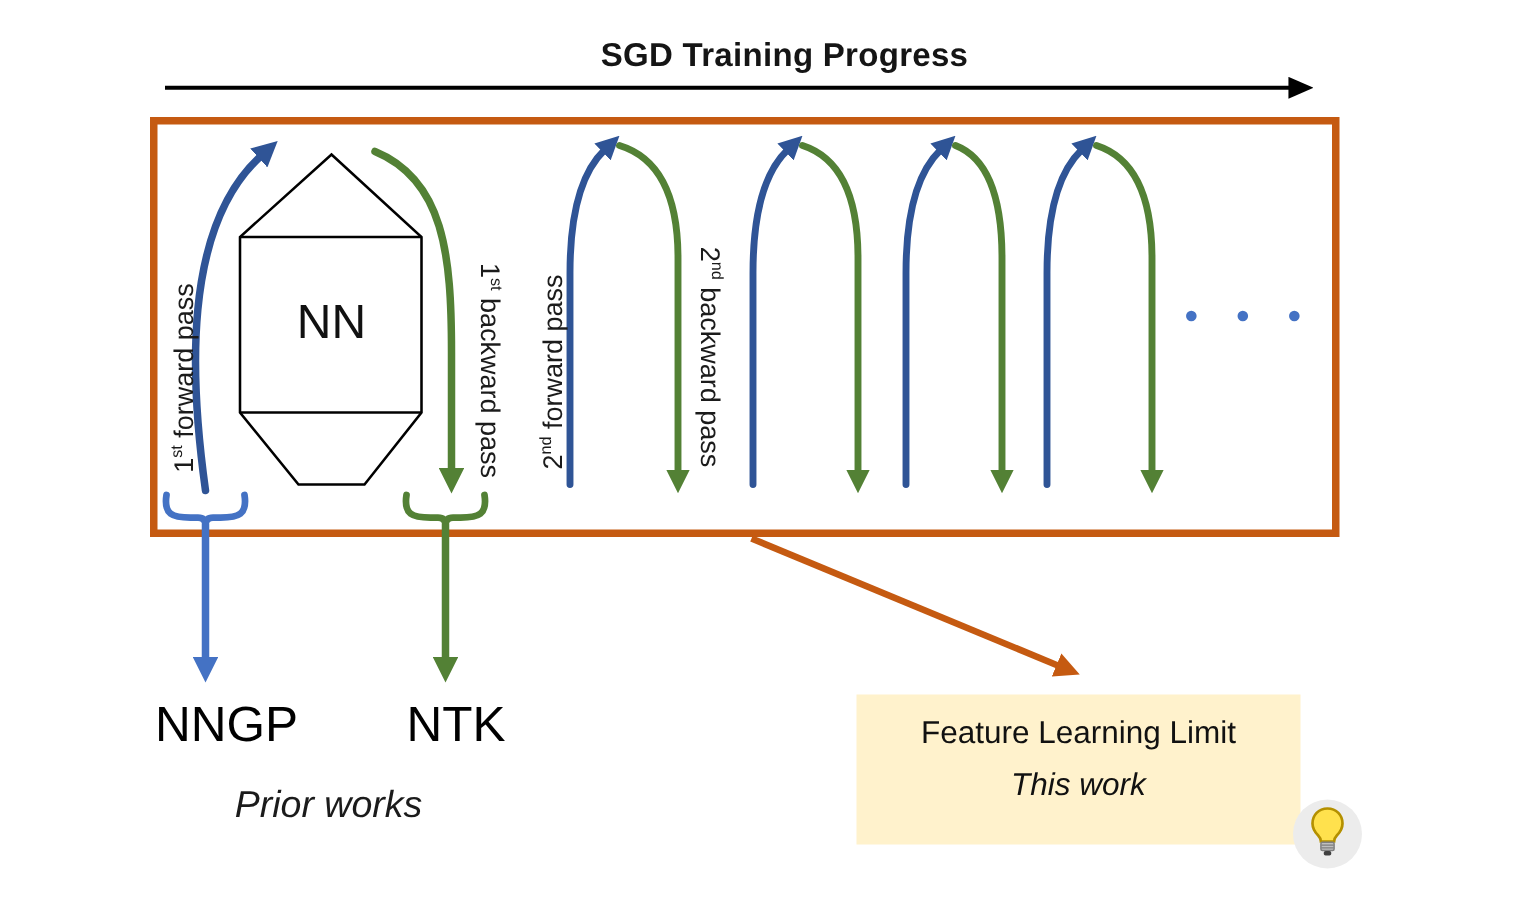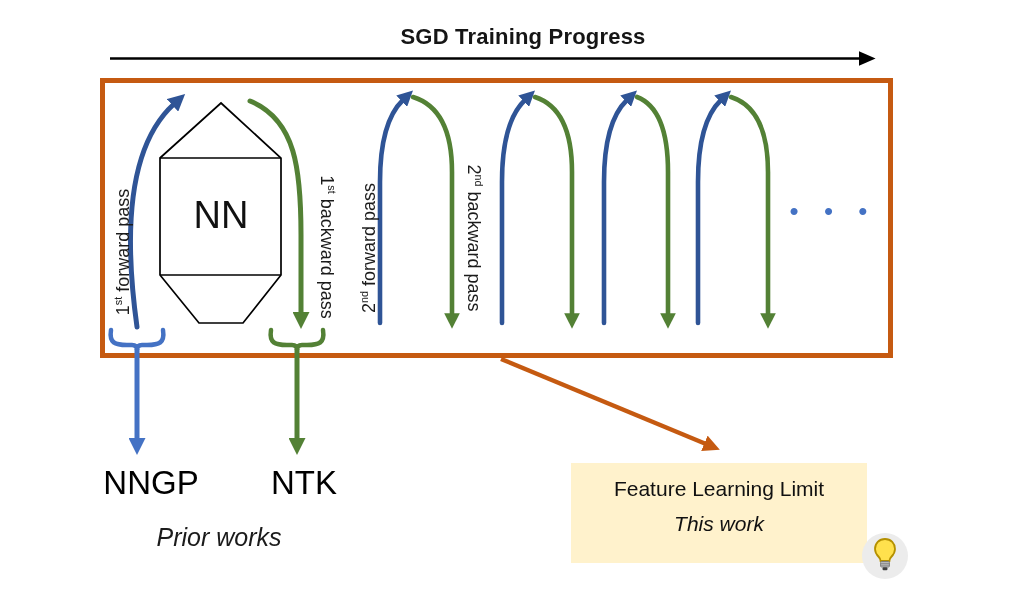--- a/index.html
+++ b/index.html
@@ -12,21 +12,21 @@
   #figure-title{
     font-size:22px;font-weight:600;letter-spacing:0.2px;color:#151515;white-space:nowrap;
   }
   .vlabel{
     position:absolute;white-space:nowrap;font-size:18px;color:#1b1b1b;
   }
   .rotccw{transform:translate(-50%,-50%) rotate(-90deg);}
   .rotcw{transform:translate(-50%,-50%) rotate(90deg);}
   .vlabel sup{font-size:0.6em;line-height:0;}
   .vlabel span{white-space:pre;}
-  #nn-label{font-size:38px;color:#111;}
+  #nn-label{font-size:32px;color:#111;}
   .out-label{font-size:33px;color:#000;white-space:nowrap;}
   #prior-works{font-size:25px;font-style:italic;white-space:nowrap;}
   #ellipsis{font-size:26px;color:#4472C4;letter-spacing:9px;white-space:nowrap;}
   #result-box{
     left:571px;top:463px;width:296px;height:100px;background:#FFF2CC;
     display:flex;flex-direction:column;align-items:center;justify-content:flex-start;
     padding-top:14px;box-sizing:border-box;gap:11px;
   }
   #result-line1{font-size:21px;color:#111;white-space:nowrap;}
   #result-line2{font-size:21px;font-style:italic;color:#111;white-space:nowrap;}

